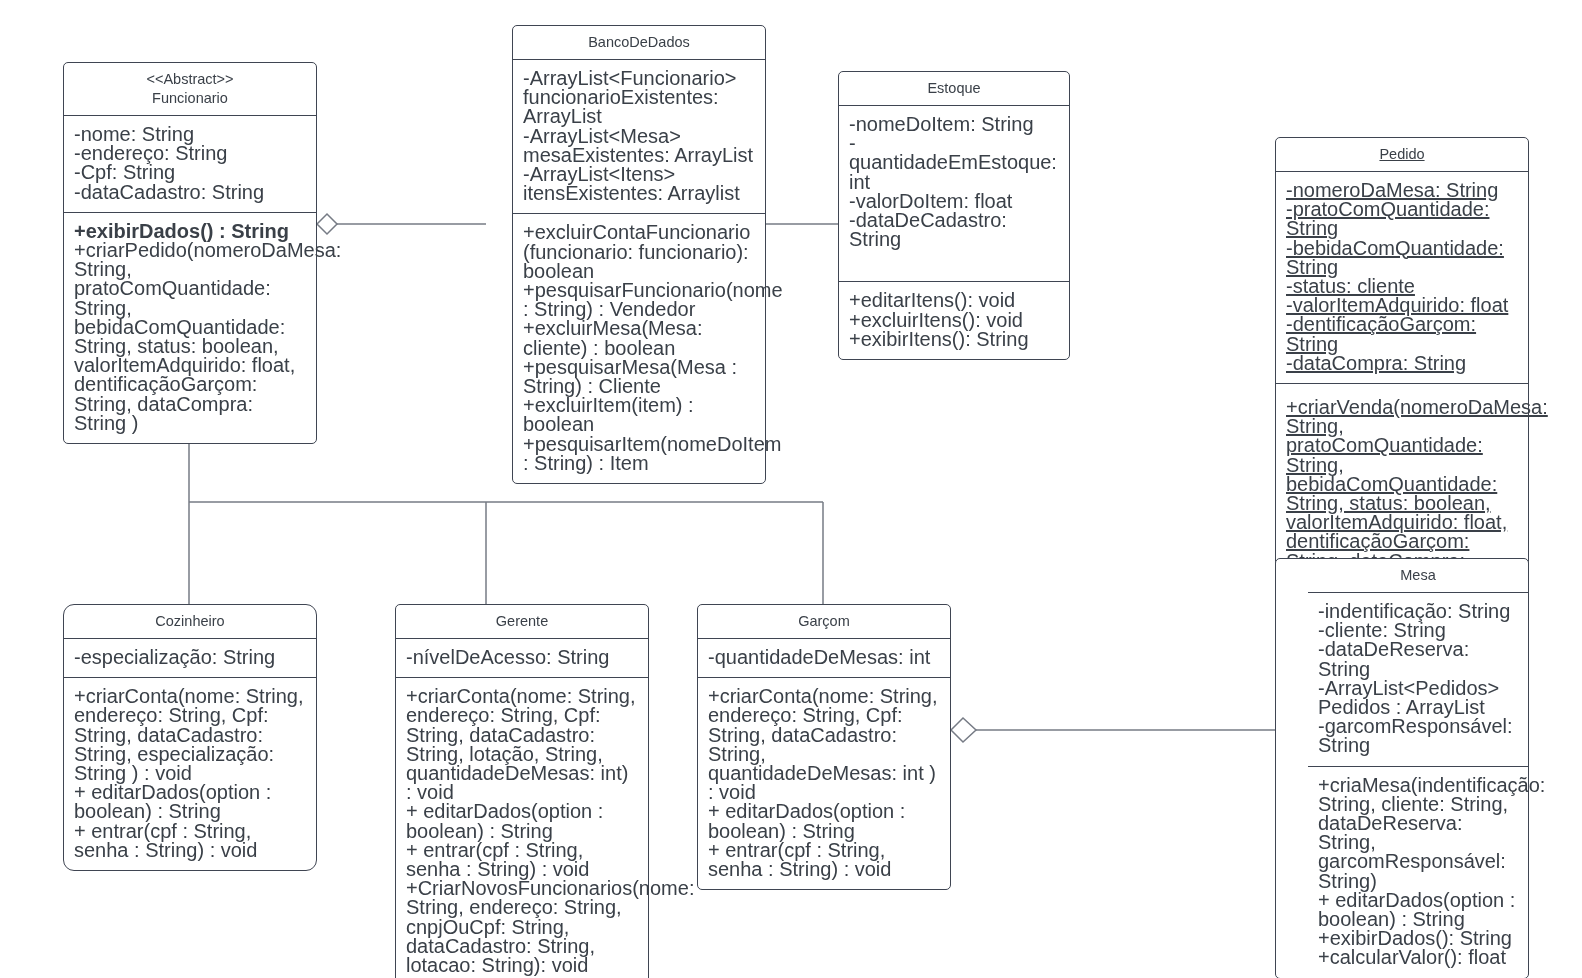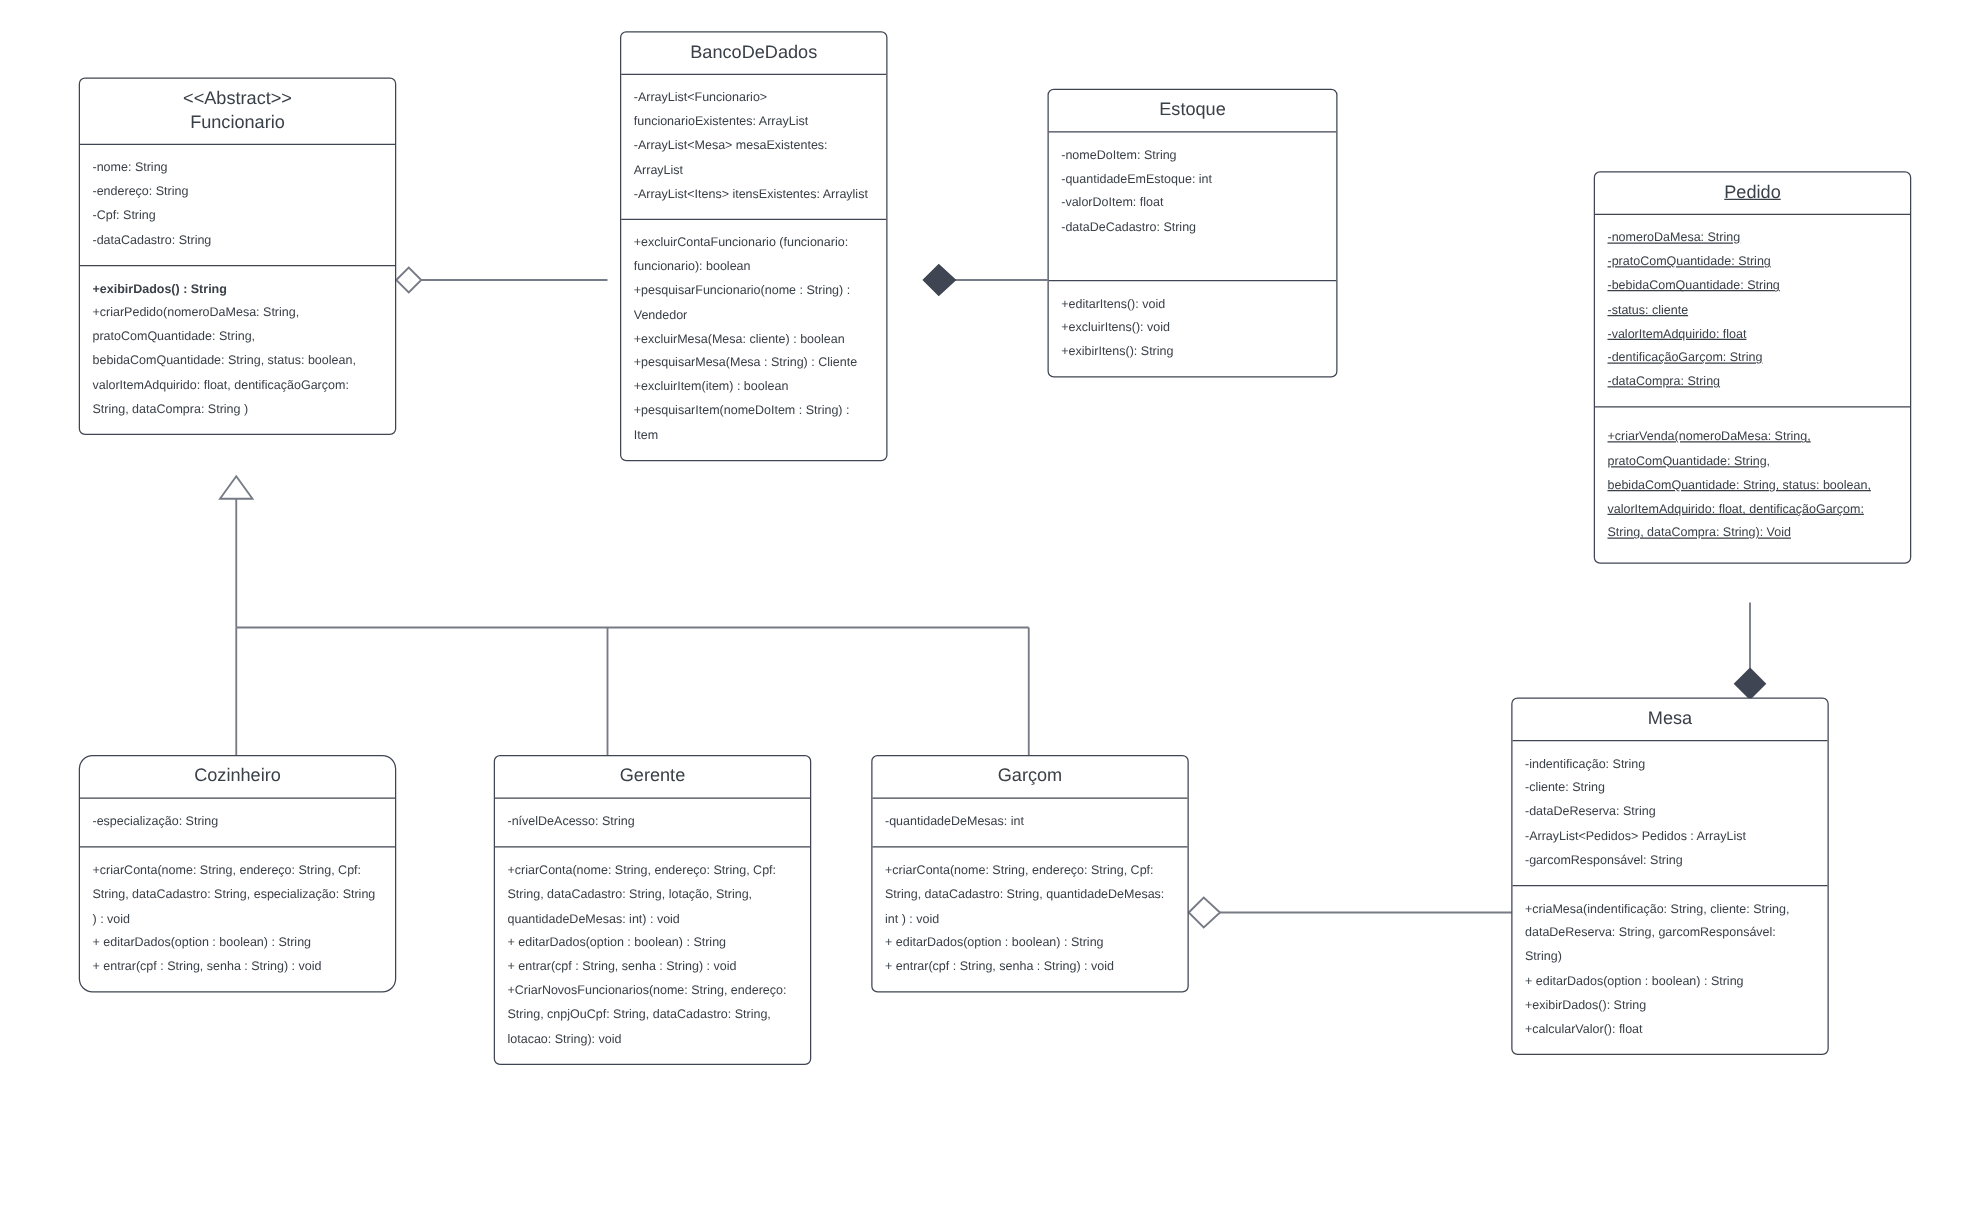--- a/index.html
+++ b/index.html
@@ -42,21 +42,21 @@
     text-align: center;
     font-size: 14.5px;
     line-height: 19px;
     padding: 7px 6px 7px 6px;
     border-bottom: 1.6px solid #3f4552;
     white-space: pre-line;
     color: #3a4048;
   }
   .uml-section {
     padding: 9px 10px 10px 10px;
-    font-size: 10px;
+    font-size: 20px;
     line-height: 19.2px;
     color: #3a4048;
   }
   .uml-attrs {
     border-bottom: 1.6px solid #3f4552;
   }
   .uml-line {
     white-space: normal;
   }
   .uml-line.bold {
@@ -108,21 +108,21 @@
       <div class="uml-line">-endereço: String</div>
       <div class="uml-line">-Cpf: String</div>
       <div class="uml-line">-dataCadastro: String</div>
     </div>
     <div class="uml-section">
       <div class="uml-line bold">+exibirDados() : String</div>
       <div class="uml-line">+criarPedido(nomeroDaMesa: String, pratoComQuantidade: String, bebidaComQuantidade: String, status: boolean, valorItemAdquirido: float, dentificaçãoGarçom: String, dataCompra: String )</div>
     </div>
   </div>
 
-  <div class="uml-class" style="left:496px; top:25px; width:214px;">
+  <div class="uml-class" style="left:512px; top:25px; width:254px;">
     <div class="uml-header">BancoDeDados</div>
     <div class="uml-section uml-attrs">
       <div class="uml-line">-ArrayList&lt;Funcionario&gt; funcionarioExistentes: ArrayList</div>
       <div class="uml-line">-ArrayList&lt;Mesa&gt; mesaExistentes: ArrayList</div>
       <div class="uml-line">-ArrayList&lt;Itens&gt;  itensExistentes: Arraylist</div>
     </div>
     <div class="uml-section">
       <div class="uml-line">+excluirContaFuncionario (funcionario: funcionario): boolean</div>
       <div class="uml-line">+pesquisarFuncionario(nome : String) : Vendedor</div>
       <div class="uml-line">+excluirMesa(Mesa: cliente) : boolean</div>
@@ -156,21 +156,21 @@
       <div class="uml-line">-status: cliente</div>
       <div class="uml-line">-valorItemAdquirido: float</div>
       <div class="uml-line">-dentificaçãoGarçom: String</div>
       <div class="uml-line">-dataCompra: String</div>
     </div>
     <div class="uml-section" style="padding-top:14px; padding-bottom:14px;">
       <div class="uml-line">+criarVenda(nomeroDaMesa: String, pratoComQuantidade: String, bebidaComQuantidade: String, status: boolean, valorItemAdquirido: float, dentificaçãoGarçom: String, dataCompra: String):  Void</div>
     </div>
   </div>
 
-  <div class="uml-class" style="left:1209px; top:558px; width:254px;">
+  <div class="uml-class" style="left:1275px; top:558px; width:254px;padding-left:32px;">
     <div class="uml-header">Mesa</div>
     <div class="uml-section uml-attrs">
       <div class="uml-line">-indentificação: String</div>
       <div class="uml-line">-cliente: String</div>
       <div class="uml-line">-dataDeReserva: String</div>
       <div class="uml-line">-ArrayList&lt;Pedidos&gt; Pedidos : ArrayList</div>
       <div class="uml-line">-garcomResponsável: String</div>
     </div>
     <div class="uml-section">
       <div class="uml-line">+criaMesa(indentificação: String, cliente: String, dataDeReserva: String, garcomResponsável: String)</div>

